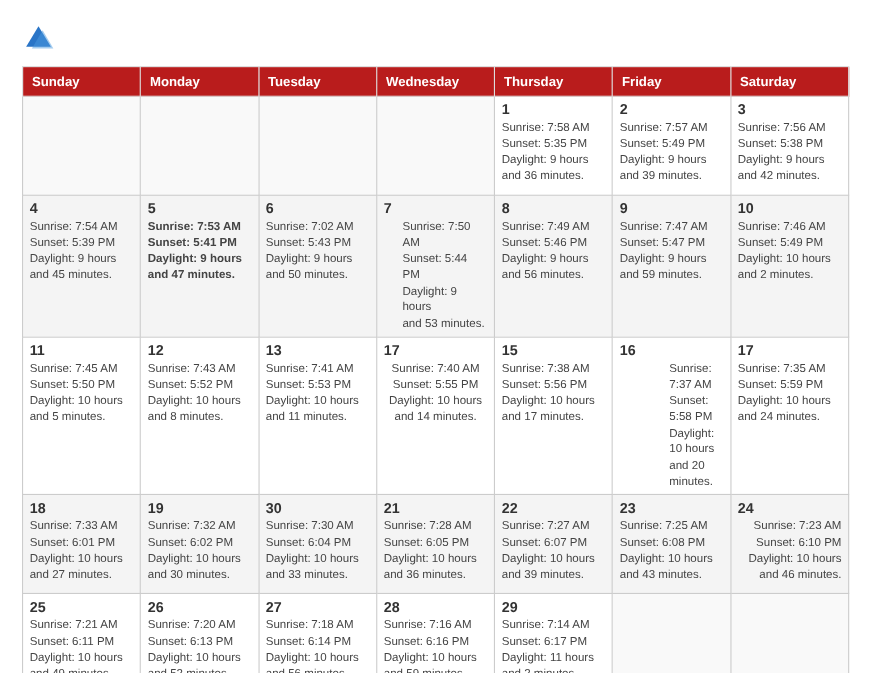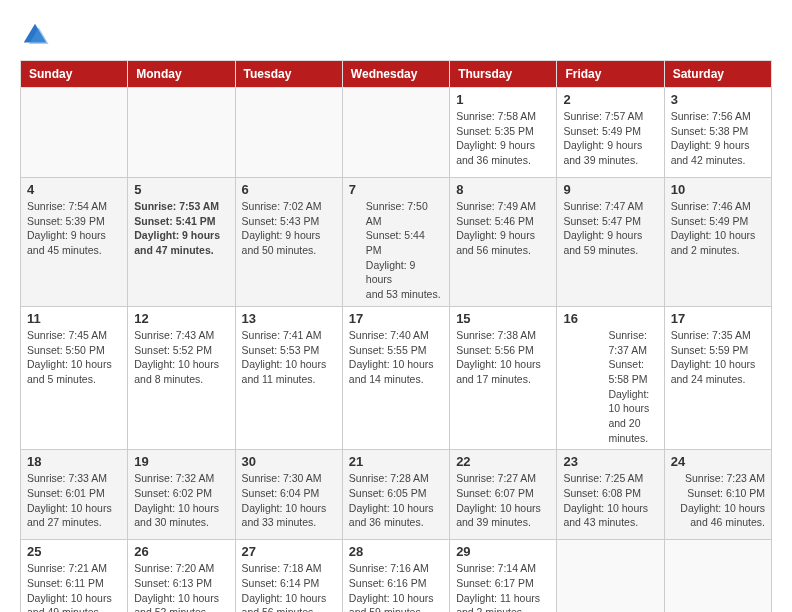--- a/index.html
+++ b/index.html
@@ -214,21 +214,21 @@
         </td>
         <td>
           <span class="day-number">13</span>
           <div class="day-detail" style="white-space: pre-line;">Sunrise: 7:41 AM
 Sunset: 5:53 PM
 Daylight: 10 hours
 and 11 minutes.</div>
         </td>
         <td>
           <span class="day-number">17</span>
-          <div class="day-detail" style="white-space: pre-line;">Sunrise: 7:40 AM
+          <div class="day-detail" style="white-space: pre-line; text-align: center;">Sunrise: 7:40 AM
 Sunset: 5:55 PM
 Daylight: 10 hours
 and 14 minutes.</div>
         </td>
         <td>
           <span class="day-number">15</span>
           <div class="day-detail" style="white-space: pre-line;">Sunrise: 7:38 AM
 Sunset: 5:56 PM
 Daylight: 10 hours
 and 17 minutes.</div>

